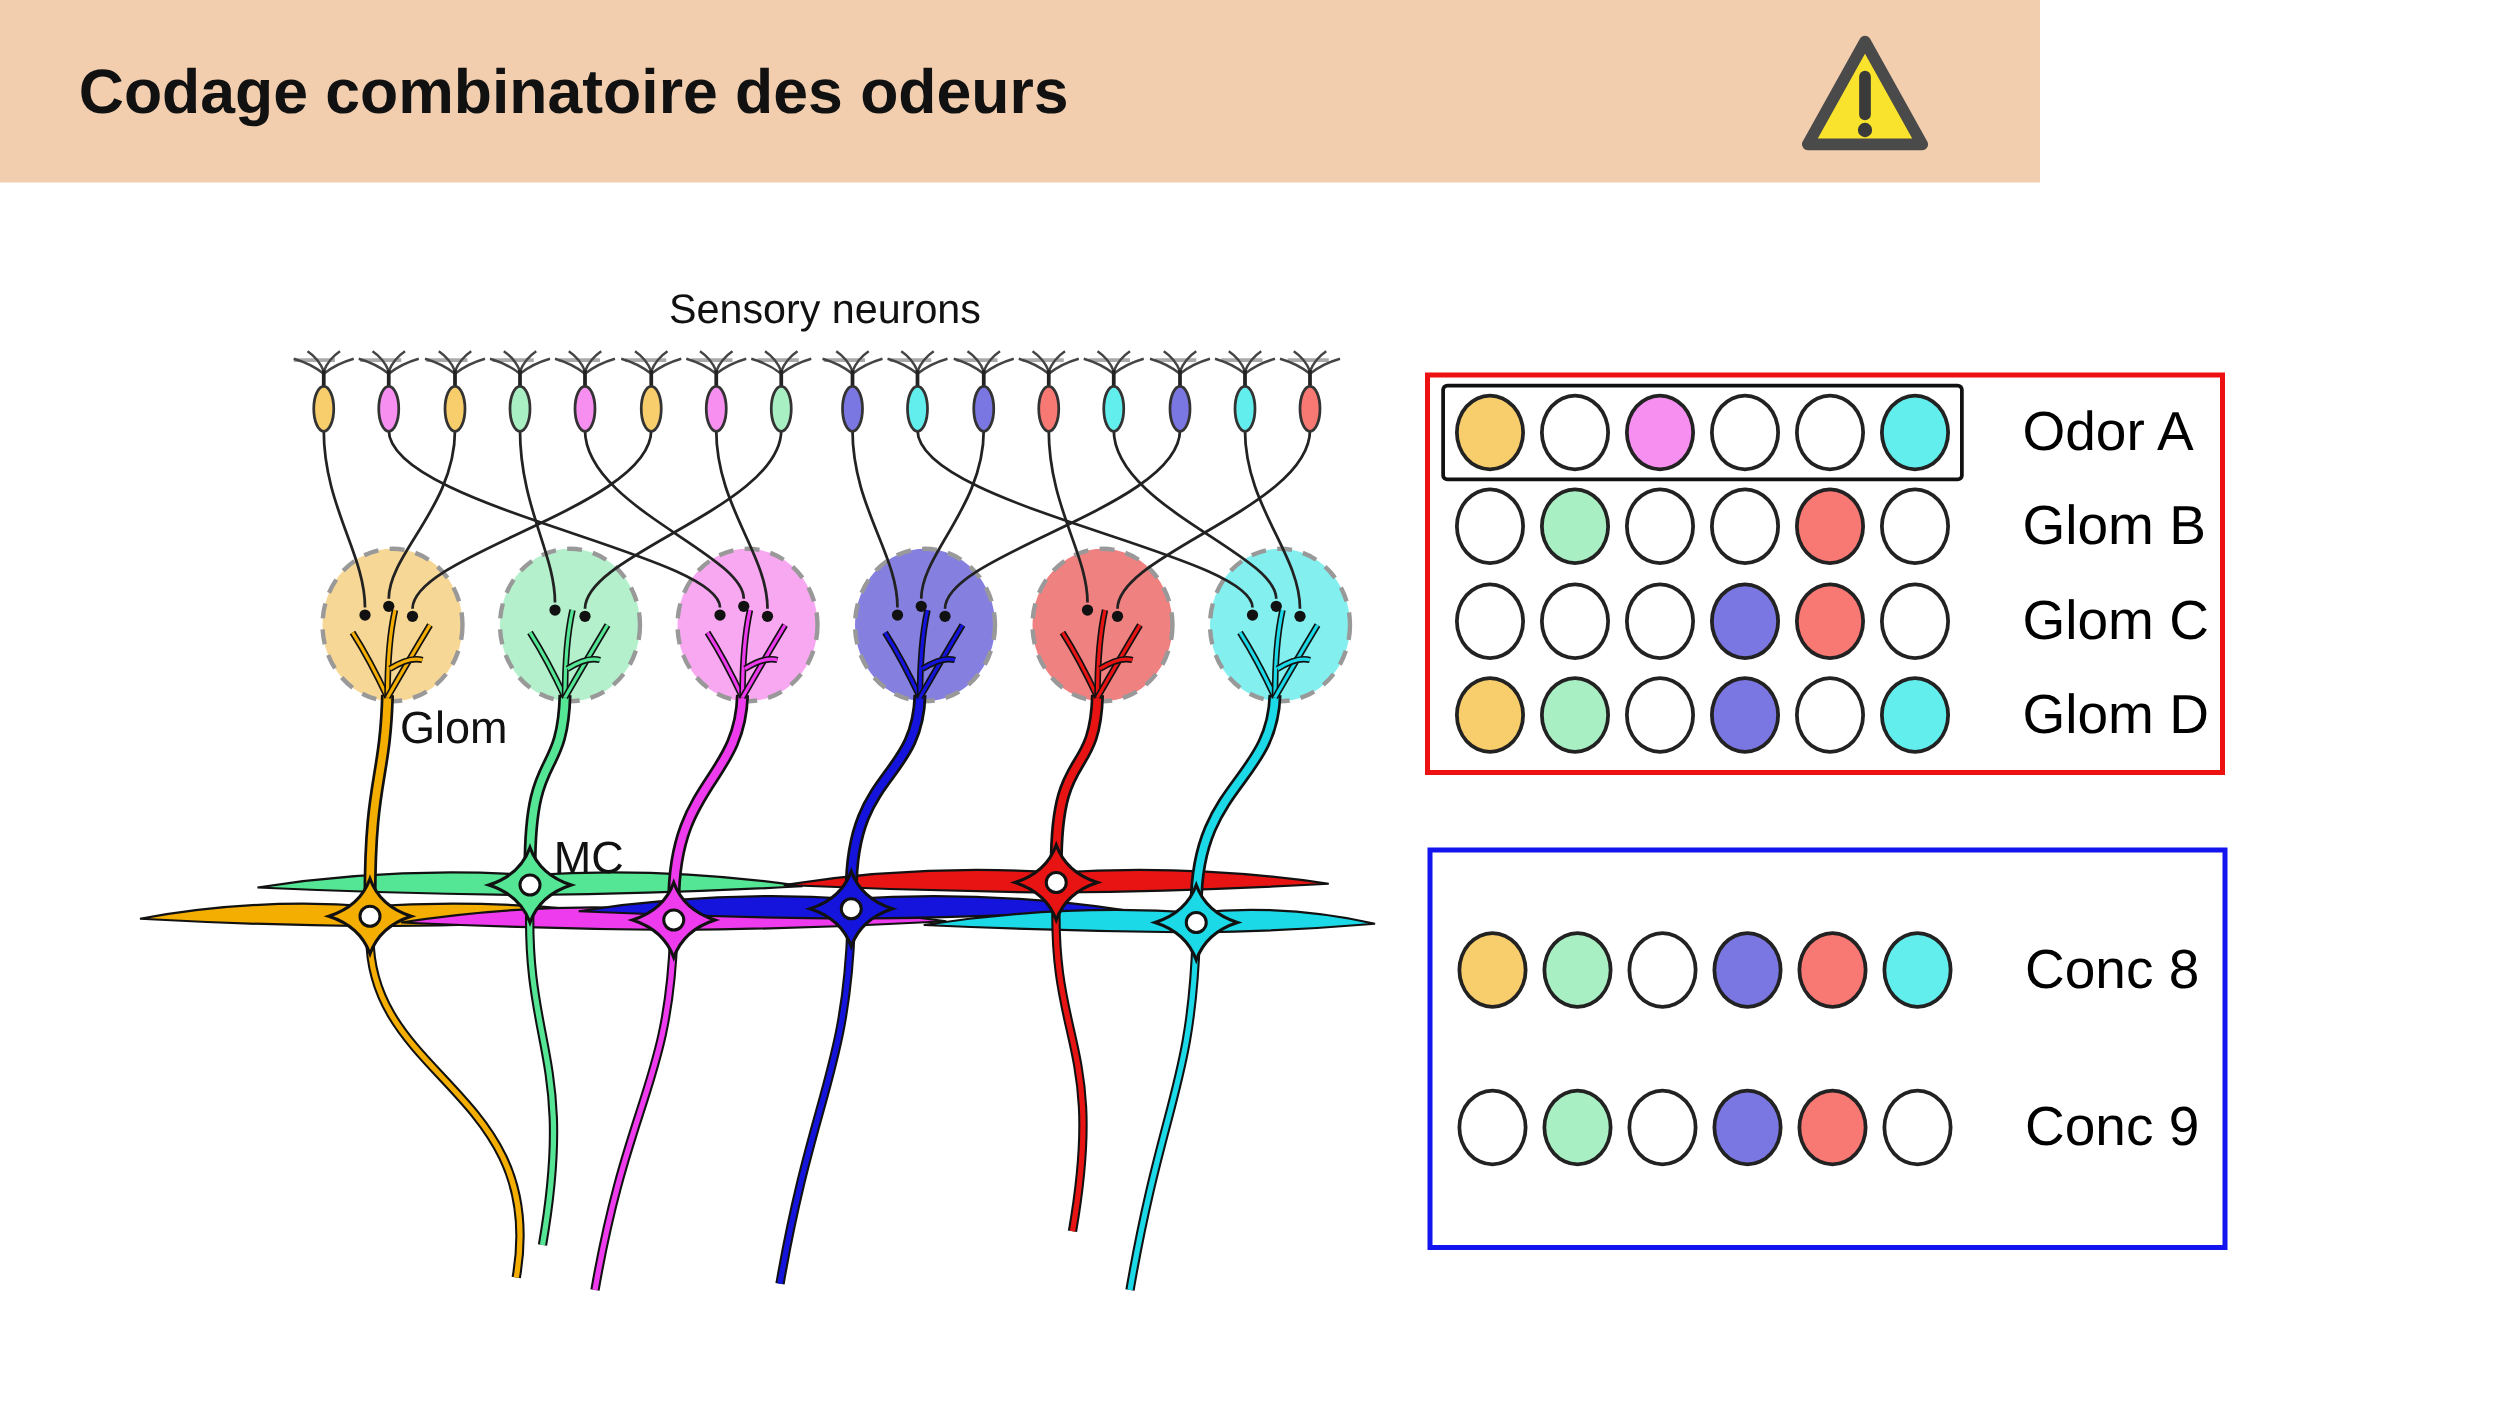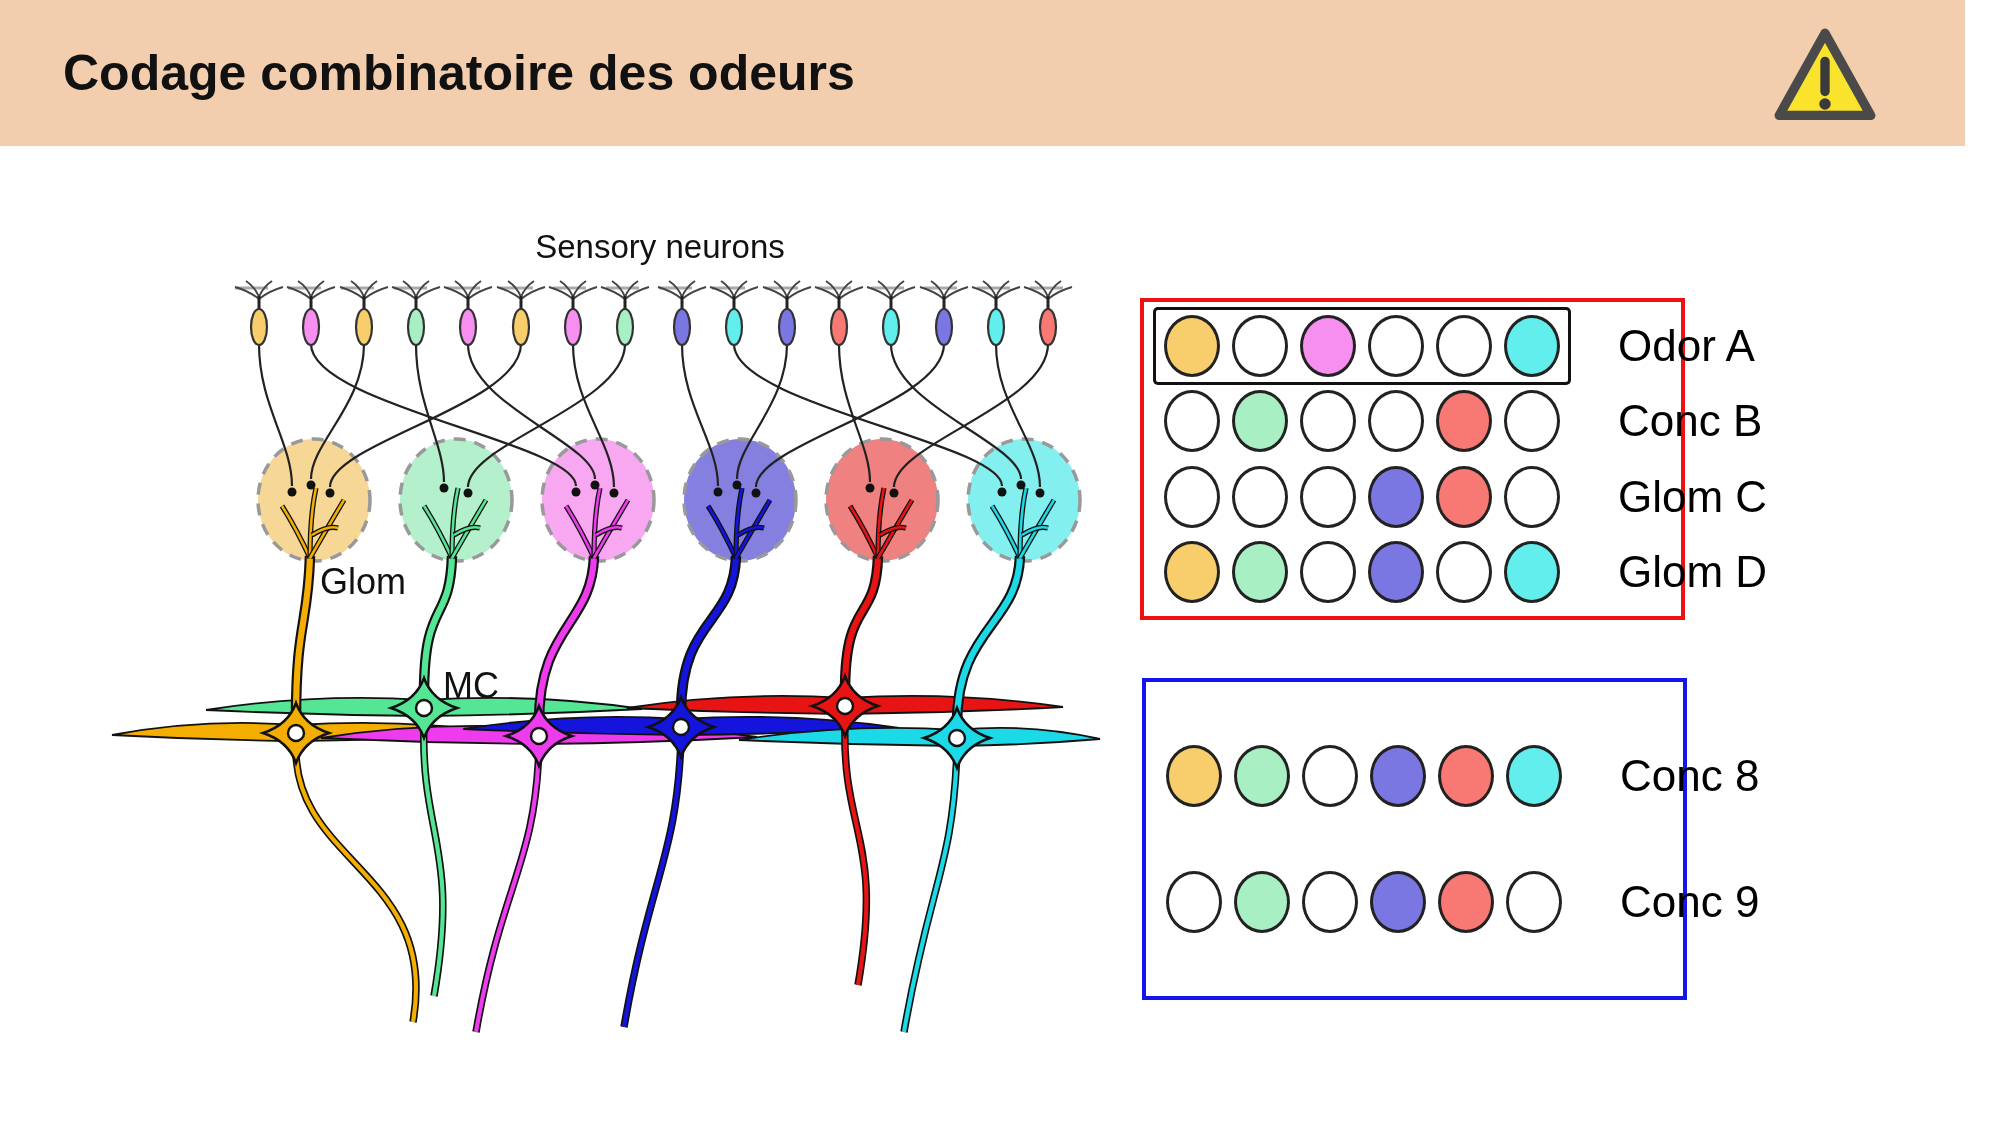--- a/index.html
+++ b/index.html
@@ -1,31 +1,31 @@
 <!DOCTYPE html>
 <html><head>
 <meta charset="utf-8">
 <style>
   html,body{margin:0;padding:0;}
   body{width:2000px;height:1125px;overflow:hidden;background:#FFFFFF;
        font-family:"Liberation Sans", sans-serif;}
   .slide{position:relative;width:2000px;height:1125px;background:#FFFFFF;}
 
   
-  .header{position:absolute;left:0;top:0;width:1965px;height:146px;
+  .header{position:absolute;left:0;top:0;width:1632px;height:146px;
           display:flex;align-items:center;}
   .header h1{margin:0 0 0 63px;font-size:50px;font-weight:bold;color:#111;
              letter-spacing:0px;}
   .warn{position:absolute;right:86px;top:26px;width:108px;height:104px;}
 
   
   #diagram{position:absolute;left:100px;top:160px;width:1060px;height:950px;}
 
   
-  .panel{position:absolute;width:545px;height:322px;background:#FFFFFF;
+  .panel{position:absolute;width:640px;height:322px;background:#FFFFFF;
          box-sizing:border-box;display:flex;flex-direction:column;
          justify-content:space-evenly;padding:4px 0 4px 12px;}
   .panel.red{left:1140px;top:298px;border:4px solid #EE1111;}
   .panel.blue{left:1142px;top:678px;border:4px solid #1414EE;}
   .prow{display:flex;align-items:center;}
   .dots{display:flex;gap:12px;padding:5px 8px;border-radius:2px;}
   .dots.boxed{box-shadow:0 0 0 3px #111;}
   .cell{width:56px;height:62px;border:3px solid #222;border-radius:50%;
         box-sizing:border-box;background:#fff;}
   .plabel{font-size:44px;color:#000;margin-left:50px;white-space:nowrap;}
@@ -295,21 +295,21 @@
       </div>
       <div class="prow">
         <div class="dots">
           <div class="cell" style="background: rgb(255, 255, 255);"></div>
           <div class="cell" style="background: rgb(169, 239, 196);"></div>
           <div class="cell" style="background: rgb(255, 255, 255);"></div>
           <div class="cell" style="background: rgb(255, 255, 255);"></div>
           <div class="cell" style="background: rgb(248, 120, 115);"></div>
           <div class="cell" style="background: rgb(255, 255, 255);"></div>
         </div>
-        <span class="plabel">Conc B</span>
+        <span class="plabel">Glom B</span>
       </div>
       <div class="prow">
         <div class="dots">
           <div class="cell" style="background: rgb(255, 255, 255);"></div>
           <div class="cell" style="background: rgb(255, 255, 255);"></div>
           <div class="cell" style="background: rgb(255, 255, 255);"></div>
           <div class="cell" style="background: rgb(123, 119, 226);"></div>
           <div class="cell" style="background: rgb(248, 120, 115);"></div>
           <div class="cell" style="background: rgb(255, 255, 255);"></div>
         </div>

